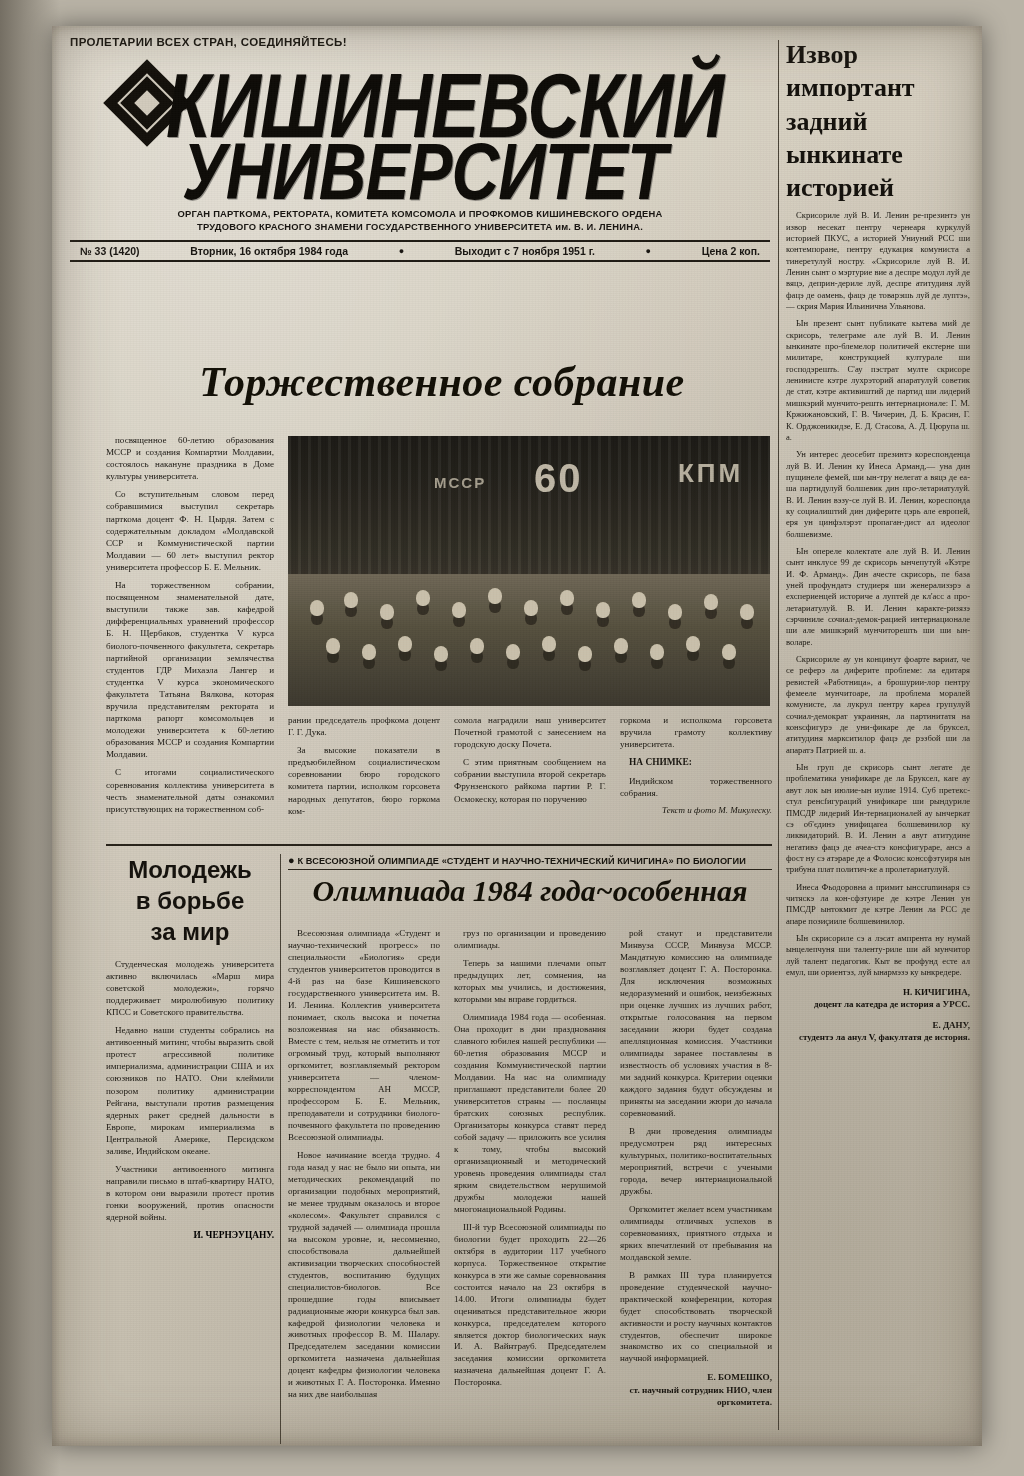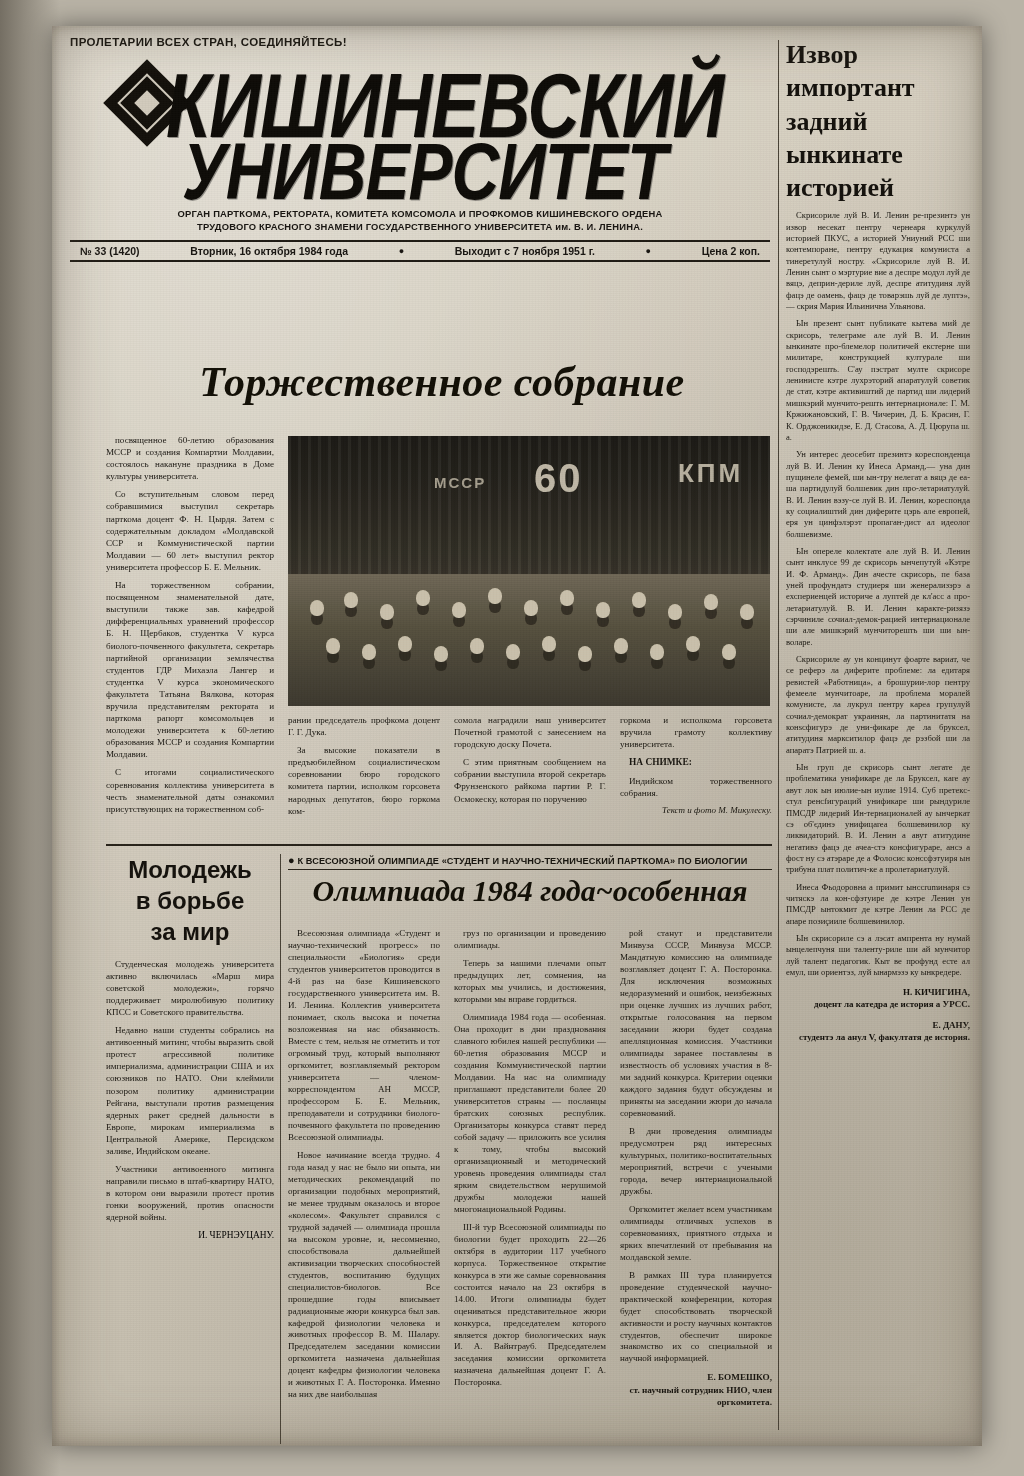--- a/index.html
+++ b/index.html
@@ -324,21 +324,21 @@
     margin-top: 10px;
     font-size: 9.1px;
     line-height: 1.33;
     text-align: justify;
     hyphens: auto;
     color: #1b1812;
   }
   .leftbox .body p { margin: 0 0 6px 0; text-indent: 9px; }
   .leftbox .sig2 {
     text-align: right;
-    font-weight: normal;
+    font-weight: bold;
     font-size: 9.4px;
     margin-top: 6px;
   }
   .vdiv2 {
     position:absolute; left: 228px; top: 828px;
     height: 590px; border-left: 1px solid #4a4337;
   }
 
   .cols3 {
     position:absolute;
@@ -503,21 +503,21 @@
       <div class="body">
         <p>Студенческая молодежь университета активно включилась «Марш мира советской молодежи», горячо поддерживает миролюбивую политику КПСС и Советского правительства.</p>
         <p>Недавно наши студенты собрались на антивоенный митинг, чтобы выразить свой протест агрессивной политике империализма, администрации США и их союзников по НАТО. Они клеймили позором политику администрации Рейгана, выступали против размещения ядерных ракет средней дальности в Европе, мирокам империализма в Центральной Америке, Персидском заливе, Индийском океане.</p>
         <p>Участники антивоенного митинга направили письмо в штаб-квартиру НАТО, в котором они выразили протест против гонки вооружений, против опасности ядерной войны.</p>
       </div>
       <div class="sig2">И. ЧЕРНЭУЦАНУ.</div>
     </div>
 
     <div class="rubric-bar">
       <span class="bullet">●</span>
-      <span>К ВСЕСОЮЗНОЙ ОЛИМПИАДЕ «СТУДЕНТ  И  НАУЧНО-ТЕХНИЧЕСКИЙ ПАРТКОМА» ПО БИОЛОГИИ</span>
+      <span>К ВСЕСОЮЗНОЙ ОЛИМПИАДЕ «СТУДЕНТ  И  НАУЧНО-ТЕХНИЧЕСКИЙ КИЧИГИНА» ПО БИОЛОГИИ</span>
     </div>
     <div class="headline2">Олимпиада 1984 года~особенная</div>
 
     <div class="cols3">
       <div class="c">
         <p>Всесоюзная олимпиада «Студент и научно-технический прогресс» по специальности «Биология» среди студентов университетов проводится в 4-й раз на базе Кишиневского государственного университета им. В. И. Ленина. Коллектив университета понимает, сколь высока и почетна возложенная на нас обязанность. Вместе с тем, нельзя не отметить и тот огромный труд, который выполняют оргкомитет, возглавляемый ректором университета — членом-корреспондентом АН МССР, профессором Б. Е. Мельник, преподаватели и сотрудники биолого-почвенного факультета по проведению Всесоюзной олимпиады.</p>
         <p>Новое начинание всегда трудно. 4 года назад у нас не было ни опыта, ни методических рекомендаций по организации подобных мероприятий, не менее трудным оказалось и второе «колесом». Факультет справился с трудной задачей — олимпиада прошла на высоком уровне, и, несомненно, способствовала дальнейшей активизации творческих способностей студентов, воспитанию будущих специалистов-биологов. Все прошедшие годы вписывает радиационные жюри конкурса был зав. кафедрой физиологии человека и животных профессор В. М. Шалару. Председателем заседании комиссии оргкомитета назначена дальнейшая доцент кафедры физиологии человека и животных Г. А. Посторонка. Именно на них две наибольшая</p>
       </div>
       <div class="c">
         <p>груз по организации и проведению олимпиады.</p>

